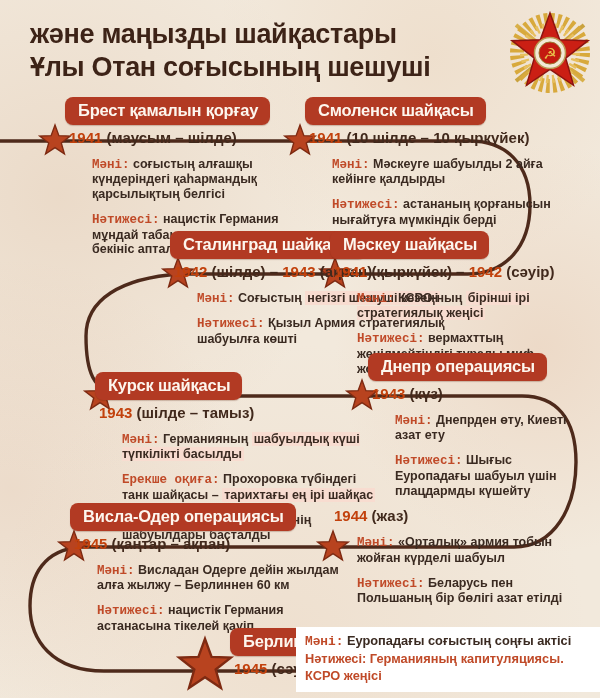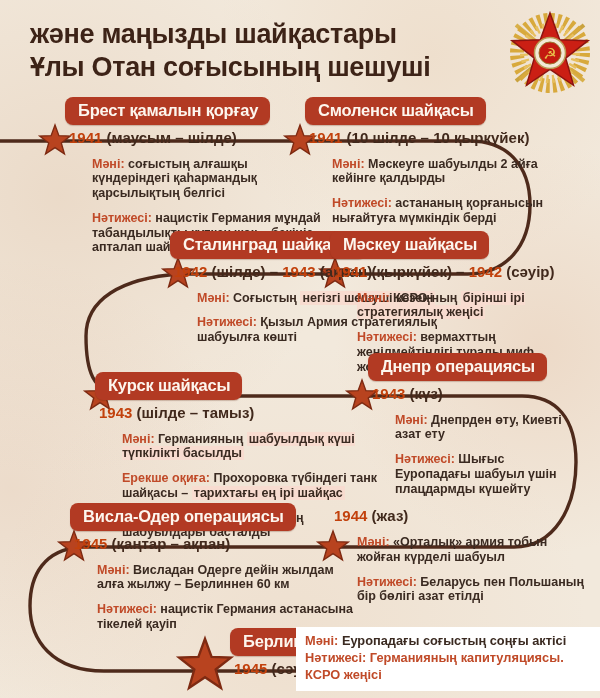--- a/index.html
+++ b/index.html
@@ -24,21 +24,21 @@
   .hbox{
     display:inline-block;background:#b23a23;color:#fdf6ee;
     font-size:16.5px;font-weight:800;line-height:1;
     padding:5px 12px 6px 13px;border-radius:8px;letter-spacing:-.2px;
     box-shadow:0 1px 1px rgba(90,35,15,.25);
   }
   .date{margin:4px 0 0 4px;font-size:15px;color:#41291c;font-weight:600;white-space:nowrap;}
   .date .yr{color:#c2410c;font-weight:800;}
   .body{margin-left:27px;margin-top:11px;font-size:12.5px;line-height:1.18;font-weight:700;color:#3a2a21;}
   .body p{margin:0 0 10px 0;}
-  .lbl{color:#c04a28;}
+  .lbl{color:#c04a28;font-family:Liberation Mono, monospace;}
   .hl{background:#f8dcd0;padding:0 2px;}
   #summary{
     left:296px;top:627px;width:292px;z-index:2;
     background:#ffffff;padding:6px 9px 7px 9px;
     font-size:12.8px;line-height:1.32;font-weight:700;color:#3a2a21;
   }
   #summary .res{color:#c04a28;}
   #medal{left:503px;top:6px;z-index:2;}
 </style>
 </head>

